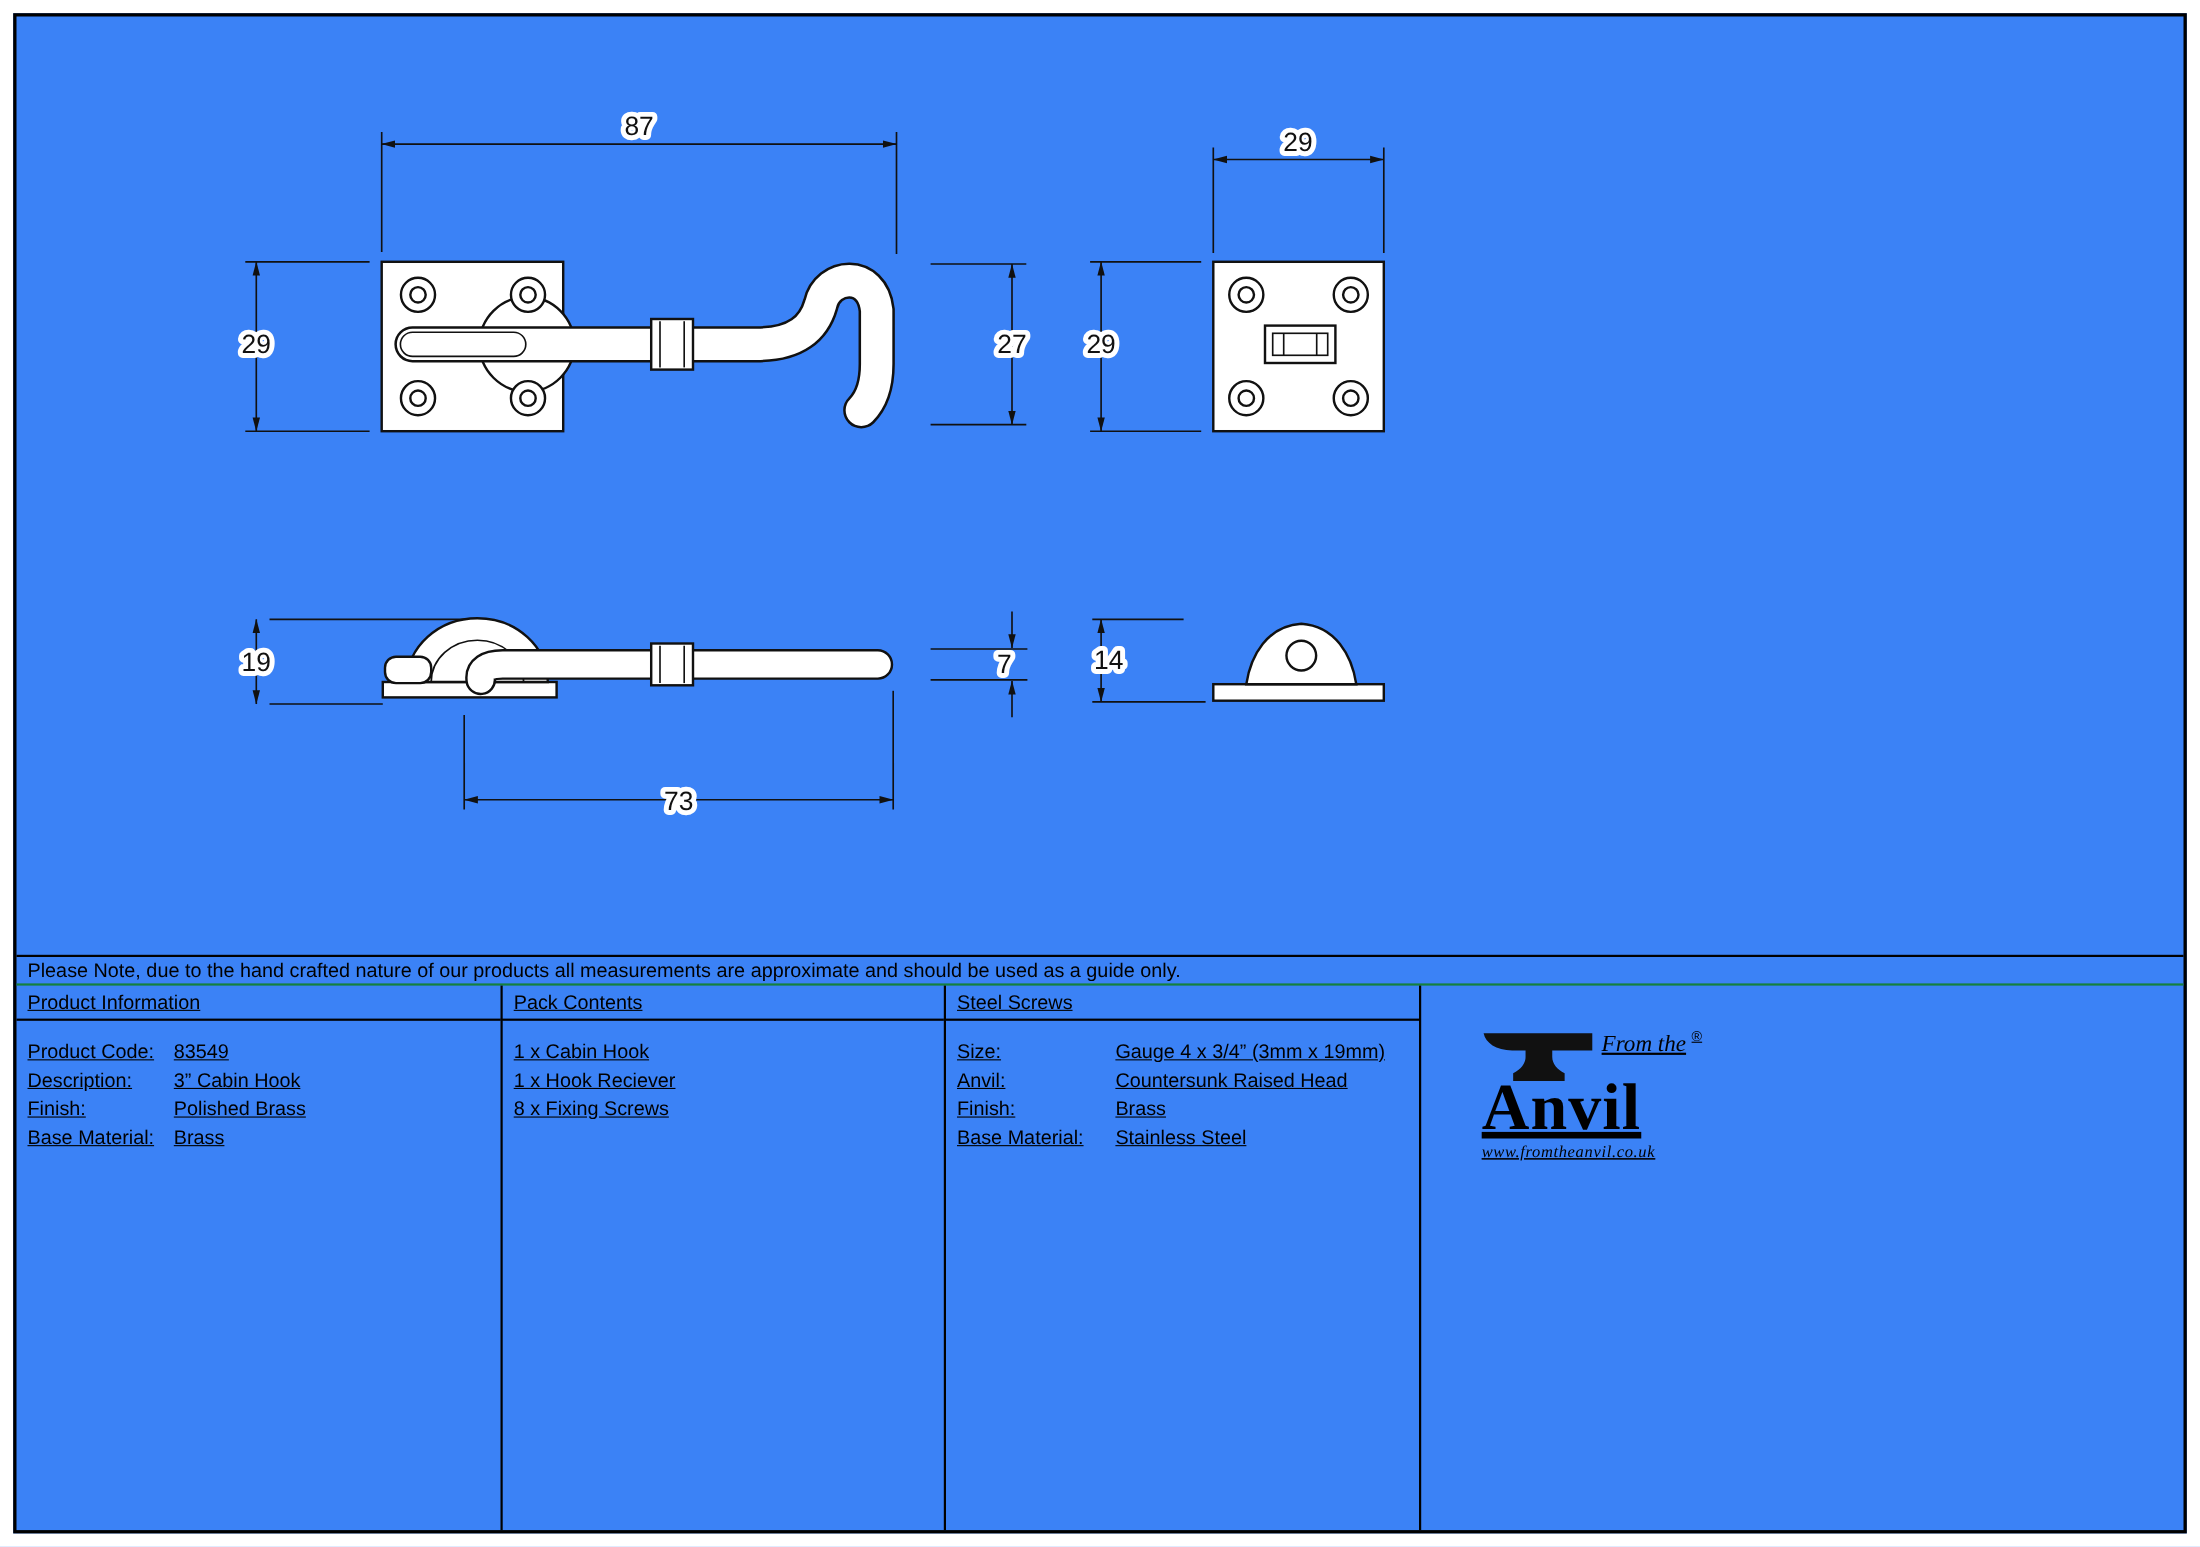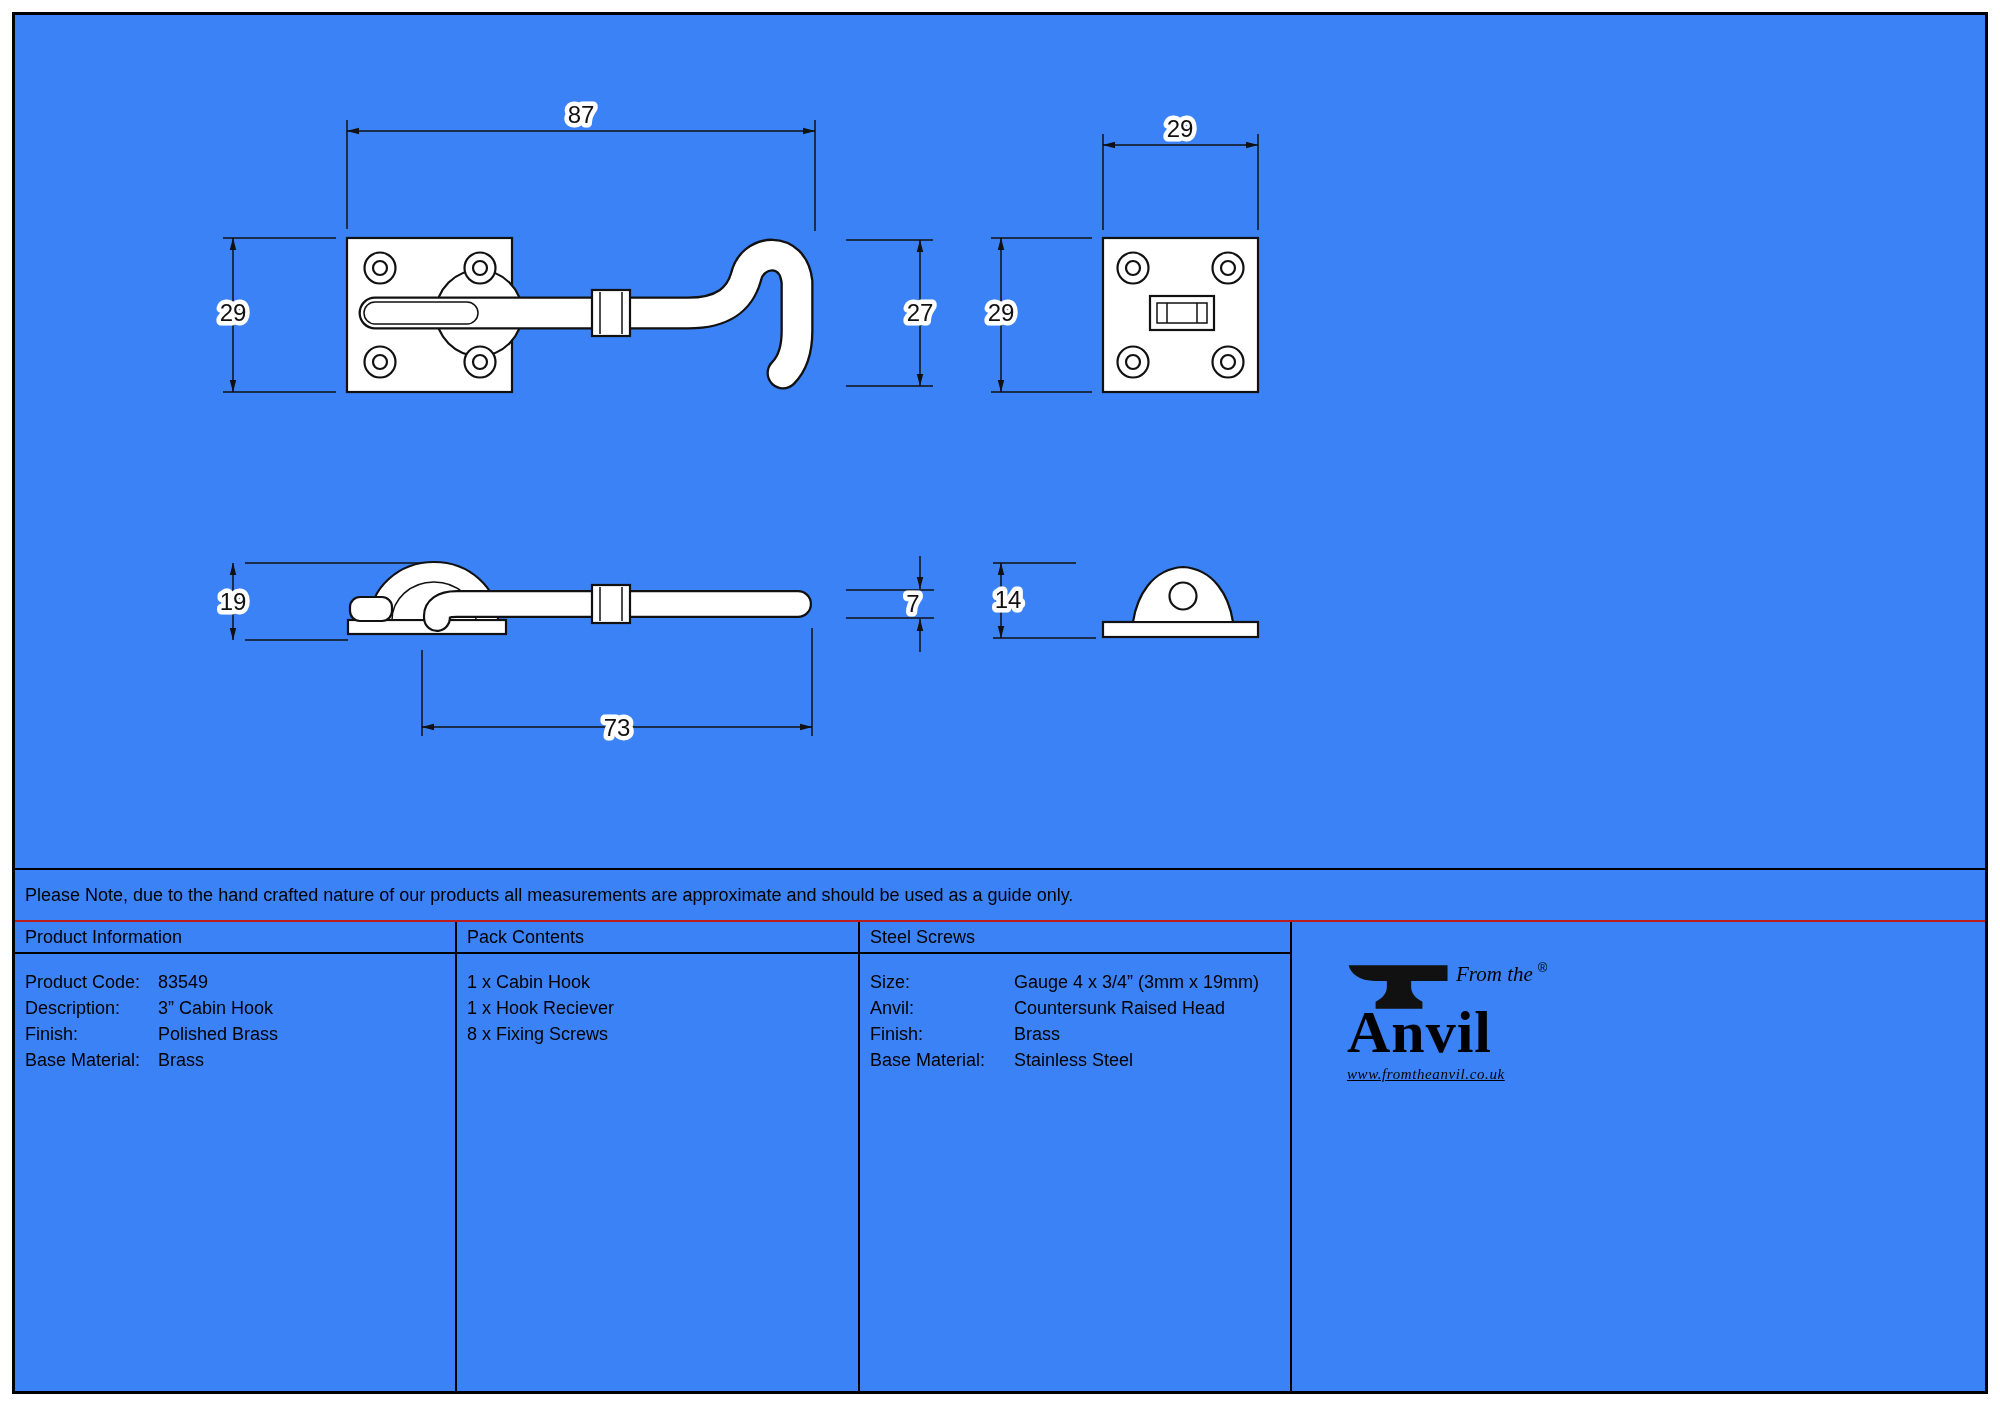--- a/index.html
+++ b/index.html
@@ -18,27 +18,27 @@
   .dim     { fill:none; stroke:#111; stroke-width:1.5; }
   .tubeB   { fill:none; stroke:#111; stroke-width:33;   stroke-linecap:round; }
   .tubeW   { fill:none; stroke:#fff; stroke-width:28.4; stroke-linecap:round; }
   .tube2B  { fill:none; stroke:#111; stroke-width:28;   stroke-linecap:round; }
   .tube2W  { fill:none; stroke:#fff; stroke-width:23.6; stroke-linecap:round; }
   .dimtext { font-family:"Liberation Sans", sans-serif; font-size:24px; fill:#111;
              text-anchor:middle; stroke:#fff; stroke-width:9px; paint-order:stroke;
              stroke-linejoin:round; }
 
   
-  .note-row { height:52px; border-top:2px solid #000; display:flex; align-items:center;
+  .note-row { height:26px; border-top:2px solid #000; display:flex; align-items:center;
               padding-left:10px; font-size:18px; }
 
   
-  .info-table { flex:1; border-top:2px solid #b91c1c; display:grid;
+  .info-table { flex:1; border-top:2px solid #15803d; display:grid;
                 grid-template-columns:440px 403px 432px 1fr;
-                grid-template-rows:32px 1fr; }
+                grid-template-rows:32px 1fr;text-decoration:underline; }
   .hdr  { border-bottom:2px solid #000; padding:5px 0 0 10px; font-size:18px; }
   .body { padding:15px 0 0 10px; font-size:18px; }
   .bL   { border-left:2px solid #000; }
   .g-r1c1{grid-area:1/1} .g-r1c2{grid-area:1/2} .g-r1c3{grid-area:1/3}
   .g-r2c1{grid-area:2/1} .g-r2c2{grid-area:2/2} .g-r2c3{grid-area:2/3}
   .g-logo{grid-area:1/4/3/5}
   .kv { display:flex; height:26px; align-items:center; }
   .kv .k { width:133px; flex:none; }
   .fx .kv .k { width:144px; }
   .pi { height:26px; display:flex; align-items:center; }

